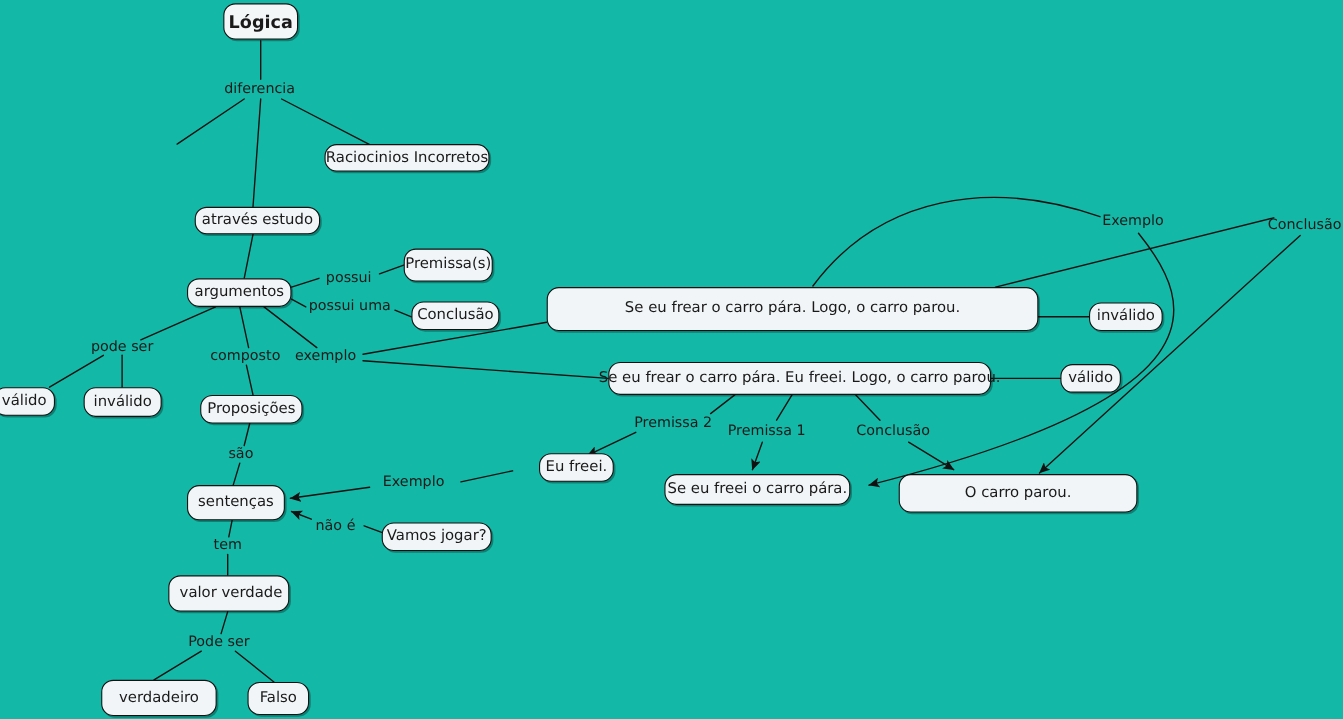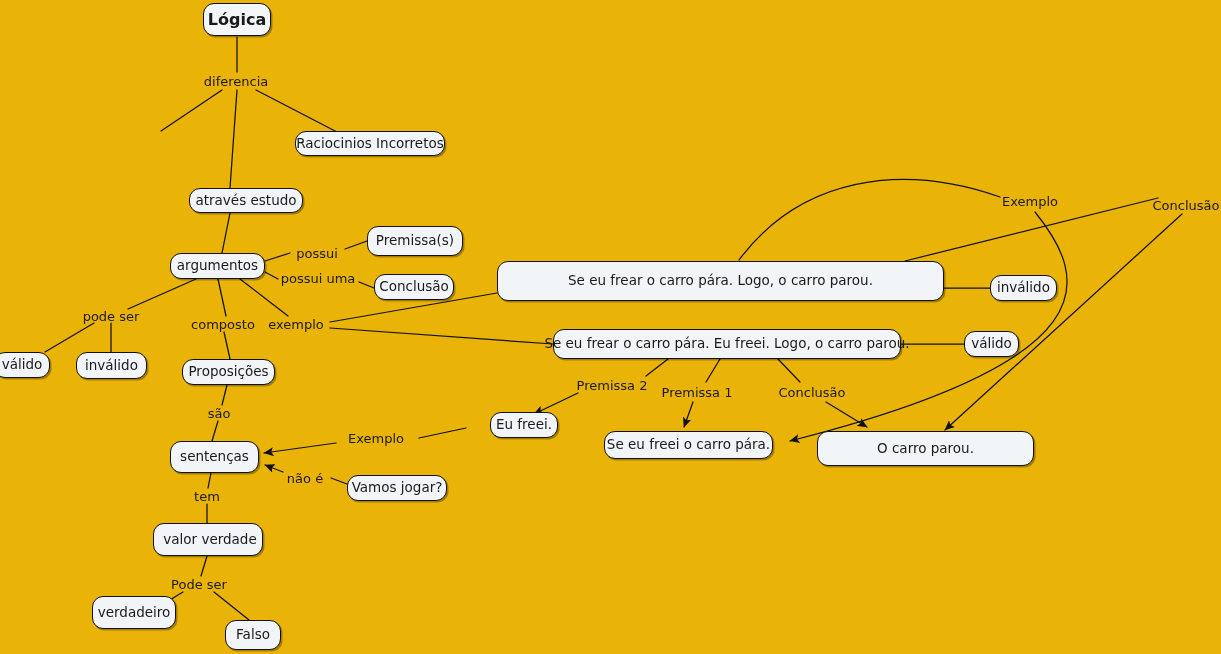--- a/index.html
+++ b/index.html
@@ -8,21 +8,21 @@
     padding: 0;
     background: #ffffff;
   }
   body {
     font-family: "DejaVu Sans", sans-serif;
   }
   #map-root {
     position: relative;
     width: 1221px;
     height: 654px;
-    background: #eab308;
+    background: #14b8a6;
     overflow: hidden;
   }
   #edge-layer {
     position: absolute;
     left: 0;
     top: 0;
     width: 1221px;
     height: 654px;
     pointer-events: none;
   }
@@ -145,29 +145,29 @@
 
   <div class="node root" style="left:203px; top:3px; width:68px; height:33px;">
     <span>Lógica</span>
   </div>
 
 
   <div class="node pale" style="left:295px; top:131px; width:150px; height:25px;">
     <span>Raciocinios Incorretos</span>
   </div>
 
-  <div class="node pale" style="left:177px; top:188px; width:114px; height:25px;margin-left:12px;">
+  <div class="node pale" style="left:177px; top:188px; width:114px; height:25px;">
     <span>através estudo</span>
   </div>
 
   <div class="node pale" style="left:170px; top:253px; width:95px; height:26px;">
     <span>argumentos</span>
   </div>
 
-  <div class="node pale" style="left:367px; top:226px; width:96px; height:30px;">
+  <div class="node pale" style="left:367px; top:226px; width:81px; height:30px;">
     <span>Premissa(s)</span>
   </div>
 
   <div class="node pale" style="left:374px; top:274px; width:80px; height:26px;">
     <span>Conclusão</span>
   </div>
 
   <div class="node pale" style="left:-6px; top:352px; width:56px; height:26px;">
     <span>válido</span>
   </div>
@@ -189,21 +189,21 @@
   </div>
 
   <div class="node pale" style="left:466px; top:412px; width:68px; height:26px;margin-left:24px;">
     <span>Eu freei.</span>
   </div>
 
   <div class="node pale" style="left:153px; top:523px; width:110px; height:33px;padding-left:13px;">
     <span>valor verdade</span>
   </div>
 
-  <div class="node pale" style="left:92px; top:596px; width:84px; height:33px;">
+  <div class="node pale" style="left:92px; top:618px; width:105px; height:33px;">
     <span>verdadeiro</span>
   </div>
 
   <div class="node pale" style="left:225px; top:620px; width:56px; height:30px;">
     <span>Falso</span>
   </div>
 
   <div class="node pale" style="left:497px; top:261px; width:447px; height:40px;">
     <span>Se eu frear o carro pára. Logo, o carro parou.</span>
   </div>

